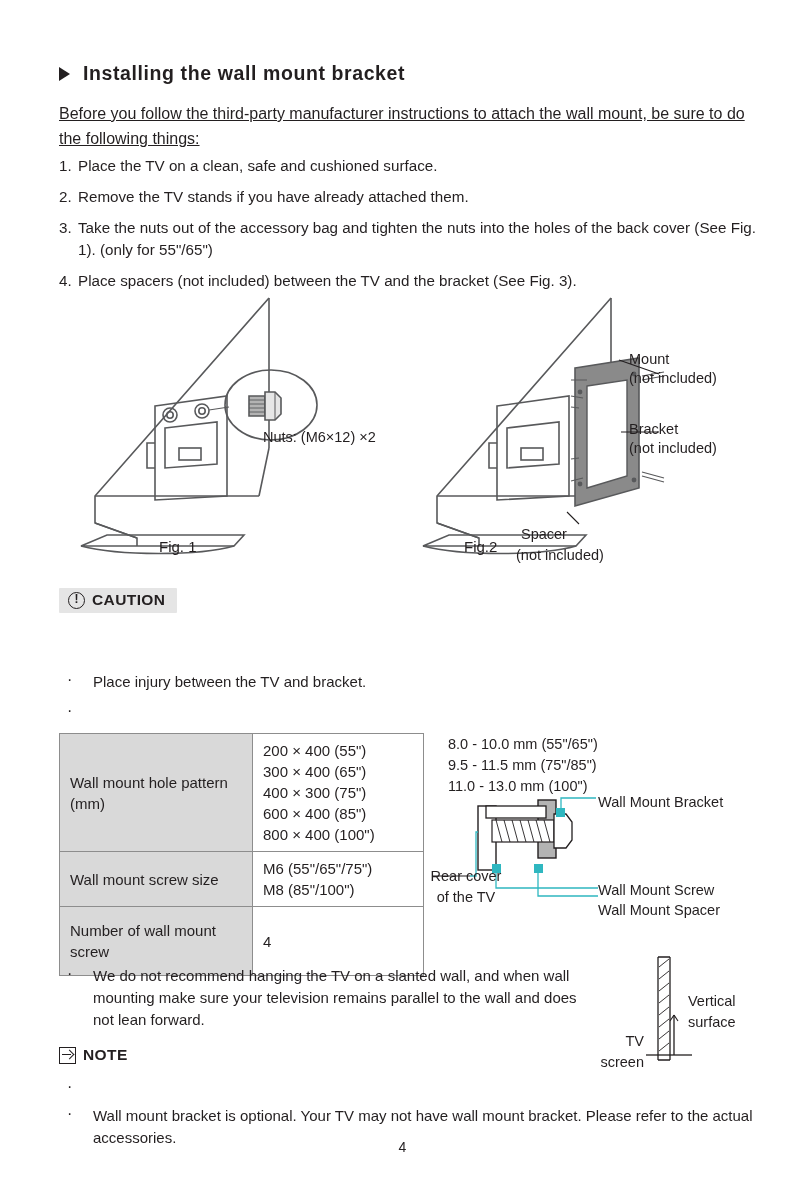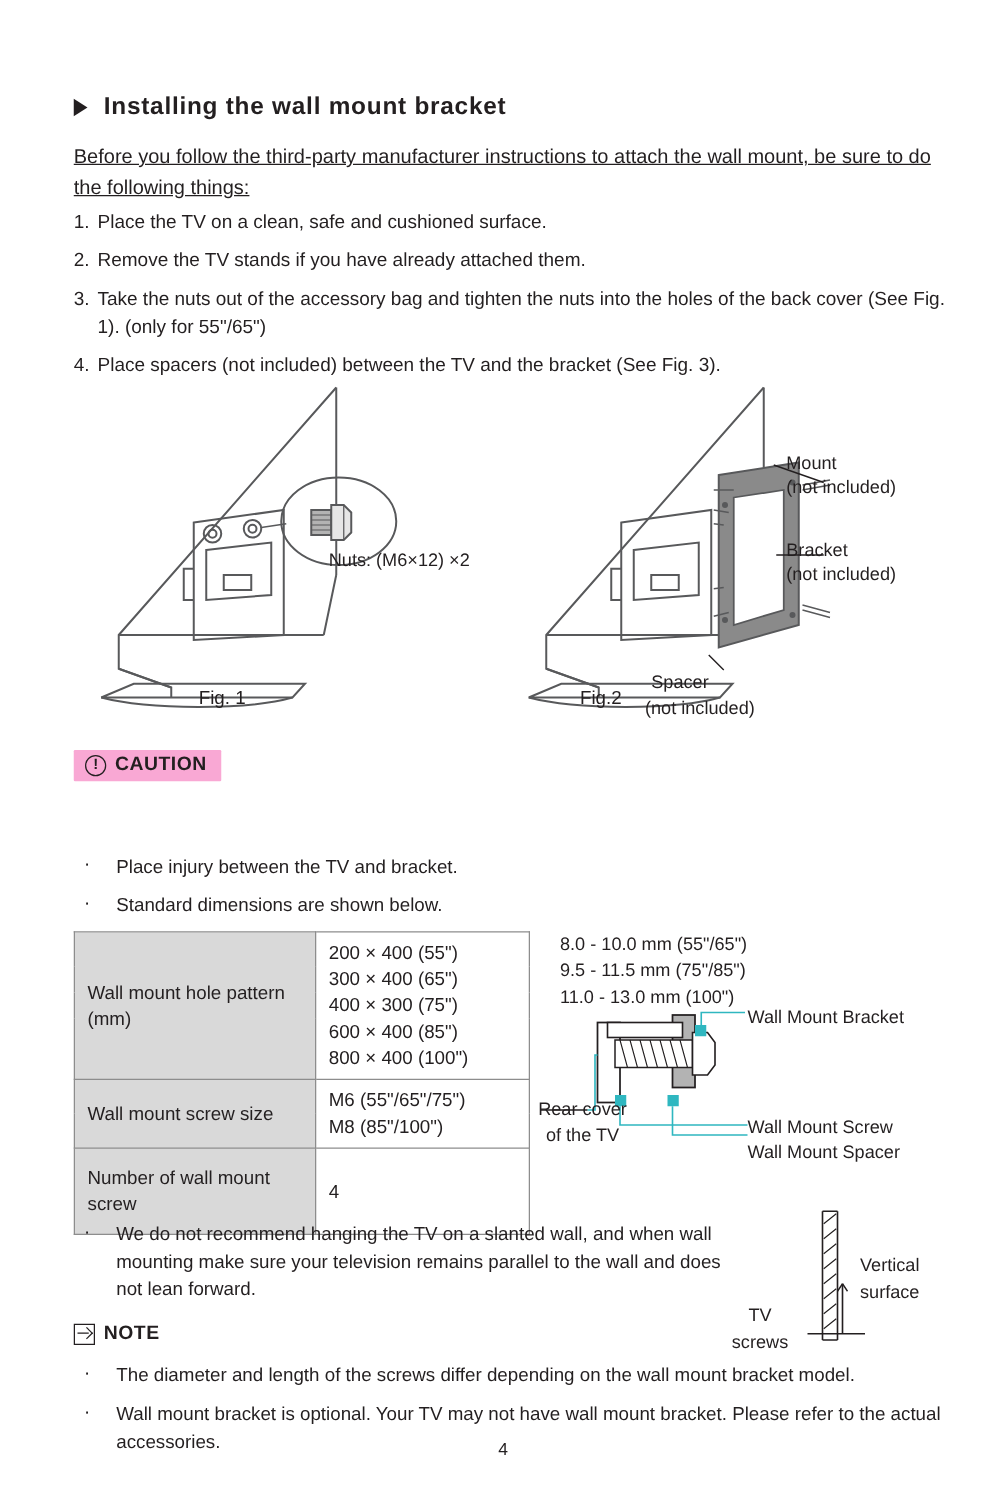--- a/index.html
+++ b/index.html
@@ -10,21 +10,21 @@
   body {
     width: 805px;
     height: 1191px;
     position: relative;
     font-family: "Liberation Sans", sans-serif;
     color: #231f20;
     overflow: hidden;
   }
   .page {
     position: absolute;
-    left: 0; top: 12px;
+    left: 0; top: 0;
     width: 805px;
     height: 978px;
   }
   
   .heading {
     position: absolute;
     left: 59px;
     top: 62px;
     display: flex;
     align-items: center;
@@ -87,21 +87,21 @@
   .lbl {
     position: absolute;
     font-size: 14.5px;
     line-height: 19px;
   }
   
   .caution-bar {
     position: absolute;
     left: 59px;
     top: 588px;
-    background: #f9a8d4;
+    background: #e5e5e5;
     padding: 3px 12px 4px 9px;
     display: flex;
     align-items: center;
     border-radius: 1px;
   }
   .caution-mark {
     width: 15px; height: 15px;
     border: 1.4px solid #231f20;
     border-radius: 50%;
     position: relative;
@@ -364,21 +364,20 @@
     <span class="caution-label">CAUTION</span>
   </div>
 
   <div class="bullet-list" style="left:59px; top:671px; width:640px;">
     <div class="bullet-row">
       <div class="bullet-dot">·</div>
       <div>Place injury between the TV and bracket.</div>
     </div>
     <div class="bullet-row">
       <div class="bullet-dot">·</div>
-      <div>Standard dimensions are shown below.</div>
     </div>
   </div>
 
   <table class="spec-table">
     <tbody>
         <tr>
       <td class="label-cell" rowspan="5">Wall mount hole pattern (mm)</td>
       <td class="val-cell" style="border-bottom:none;padding-bottom:0;">200 × 400 (55")</td>
     </tr>
     <tr>
@@ -484,35 +483,34 @@
         <path d="M94 60 L94 100"></path>
         <path d="M90 100 L112 100"></path>
         <path d="M94 60 L90 66 M94 60 L98 66" stroke-width="1.1"></path>
         <path d="M66 100 L90 100"></path>
       </g>
     </svg>
     <div class="mount-text" style="position:absolute; left:108px; top:36px;">
       <div>Vertical</div>
       <div>surface</div>
     </div>
-    <div class="mount-text" style="position:absolute; left:-8px; top:76px; width:72px; text-align:center;">
+    <div class="mount-text" style="position:absolute; left:-8px; top:76px; width:72px; text-align:right;">
       <div>TV</div>
-      <div>screws</div>
+      <div>screen</div>
     </div>
   </div>
 
   <div class="note-bar">
     <span class="note-icon"></span>
     <span class="note-label">NOTE</span>
   </div>
 
   <div class="bullet-list" style="left:59px; top:1078px; width:700px;">
     <div class="bullet-row">
       <div class="bullet-dot">·</div>
-      <div>The diameter and length of the screws differ depending on the wall mount bracket model.</div>
     </div>
     <div class="bullet-row">
       <div class="bullet-dot">·</div>
       <div>Wall mount bracket is optional. Your TV may not have wall mount bracket. Please refer to the actual accessories.</div>
     </div>
   </div>
 
   <div class="page-number">4</div>
 </div>
 

